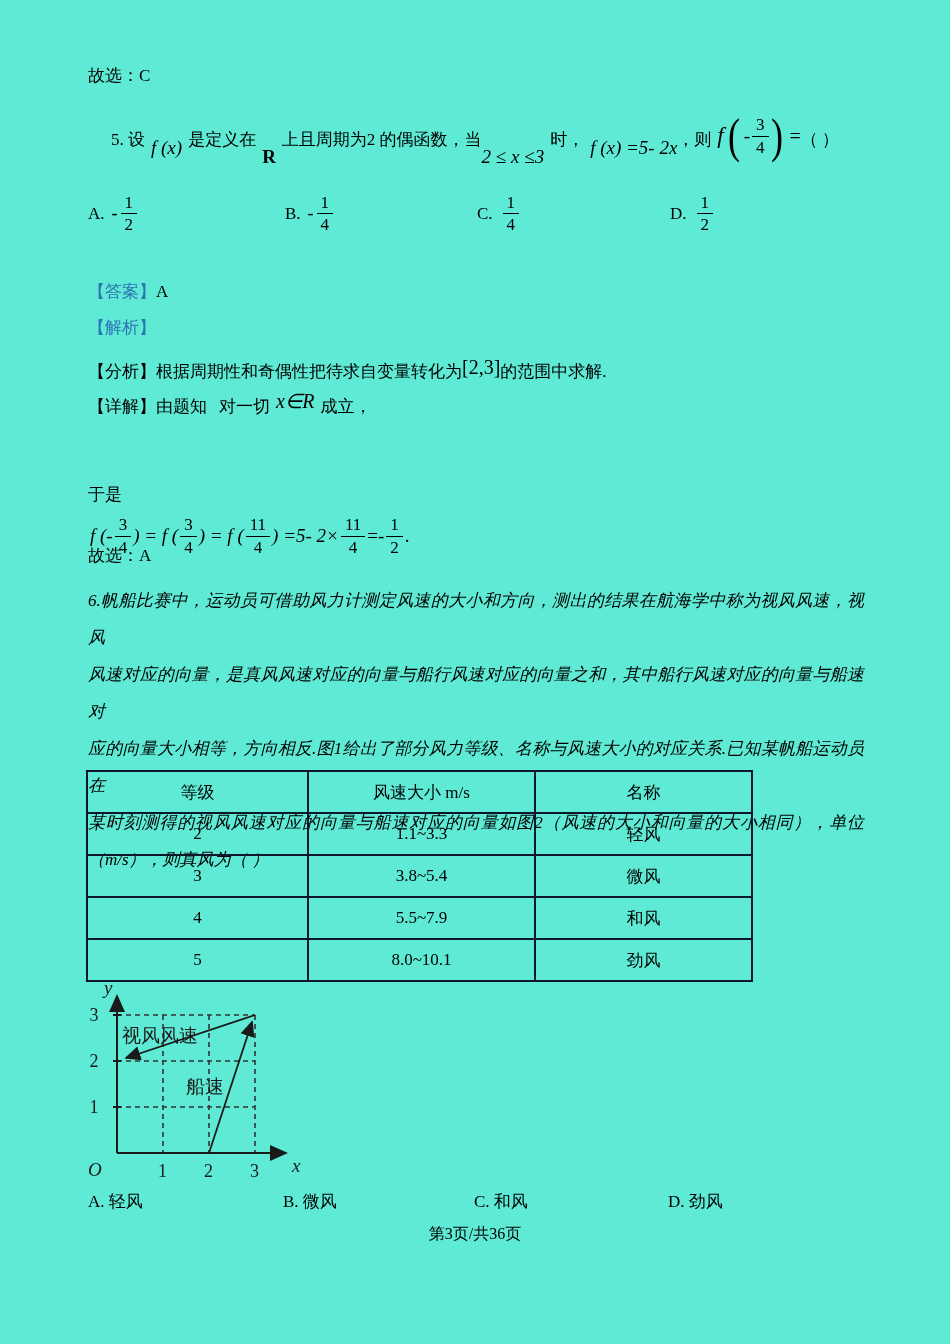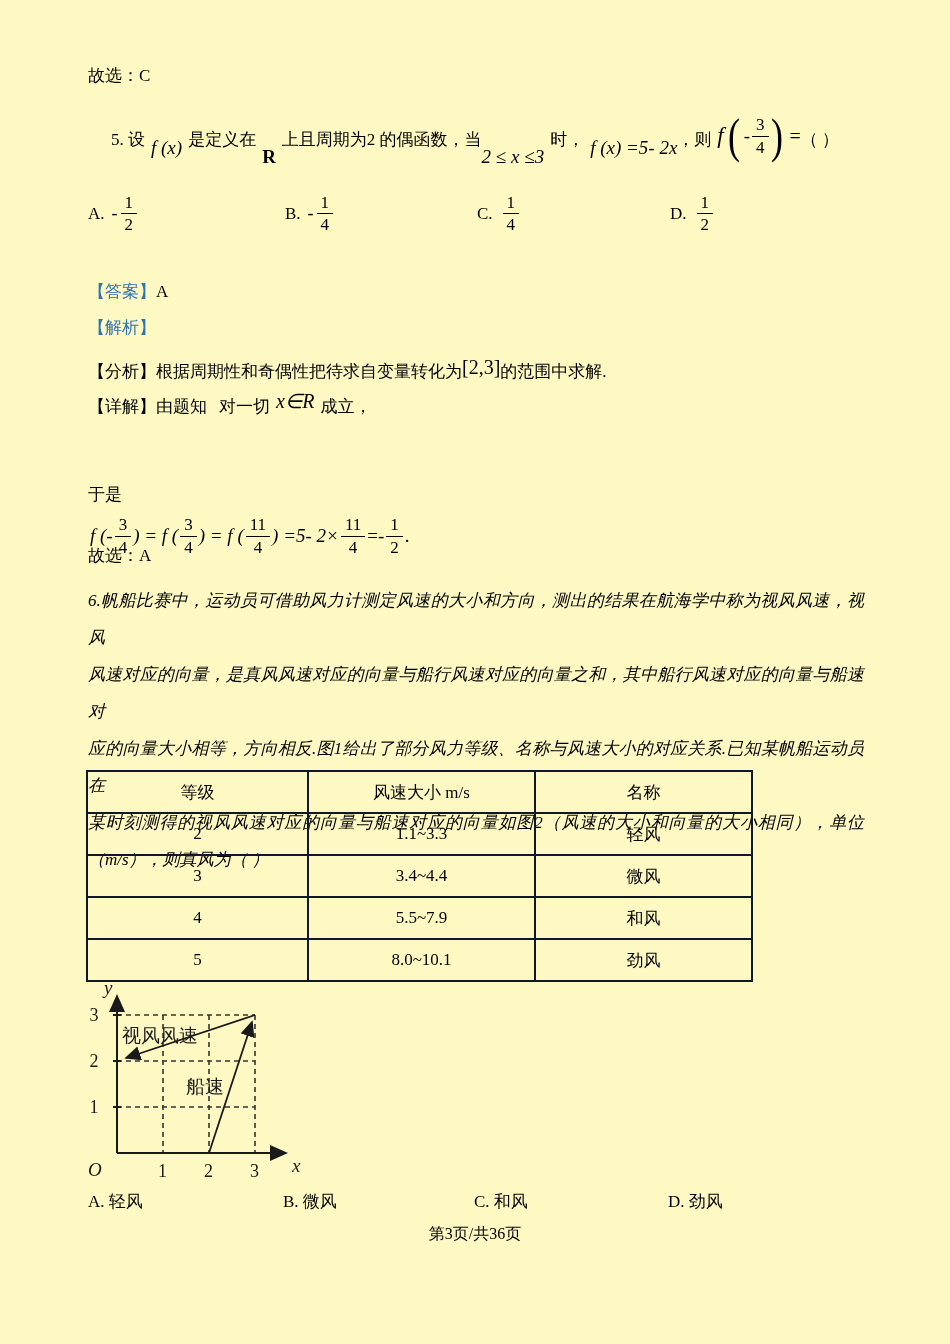--- a/index.html
+++ b/index.html
@@ -1,18 +1,18 @@
 <!DOCTYPE html>
 <html><head>
 <meta charset="utf-8">
 <style>
   * { margin:0; padding:0; box-sizing:border-box; }
   html,body { background:#ffffff; }
   .page {
-    position:relative; width:950px; height:1344px; background:#fef9c3;
+    position:relative; width:950px; height:1344px; background:#5eead4;
     font-family:"Liberation Serif","DejaVu Serif",serif;
     color:#000; overflow:hidden;
   }
   .abs { position:absolute; }
   .cnline { font-size:17px; line-height:20px; white-space:nowrap; }
   .blue { color:#2E74B5; }
 
   
   .mixrow { display:flex; align-items:flex-start; white-space:nowrap; }
   .mixrow .cn { font-size:17px; padding-top:18px; }
@@ -224,21 +224,21 @@
         <th class="c2">风速大小 m/s</th>
         <th class="c3">名称</th>
       </tr>
       <tr>
         <td>2</td>
         <td>1.1~3.3</td>
         <td>轻风</td>
       </tr>
       <tr>
         <td>3</td>
-        <td>3.4~4.4</td>
+        <td>3.8~5.4</td>
         <td>微风</td>
       </tr>
       <tr>
         <td>4</td>
         <td>5.5~7.9</td>
         <td>和风</td>
       </tr>
       <tr>
         <td>5</td>
         <td>8.0~10.1</td>

